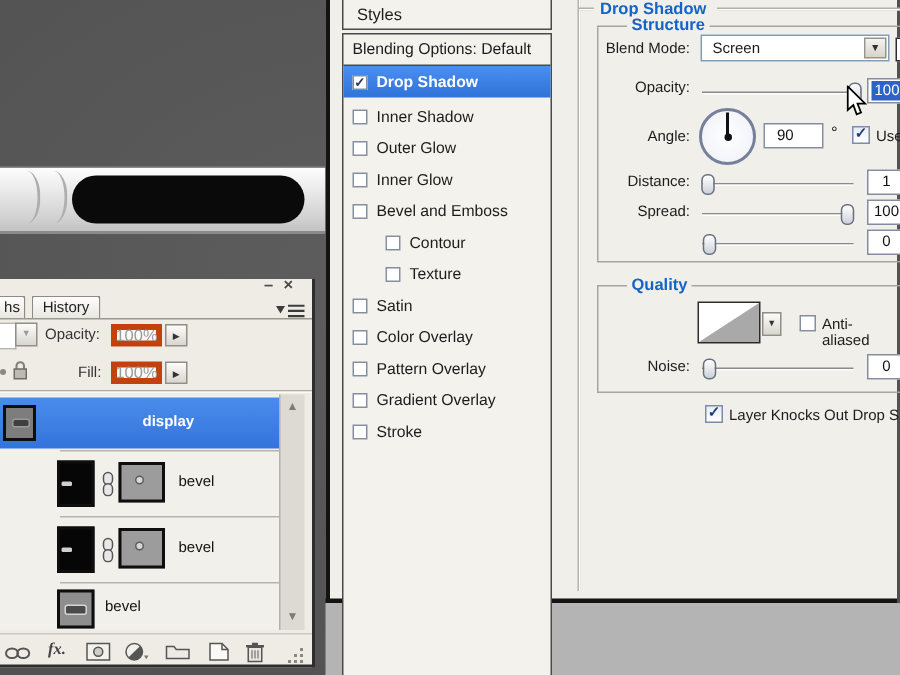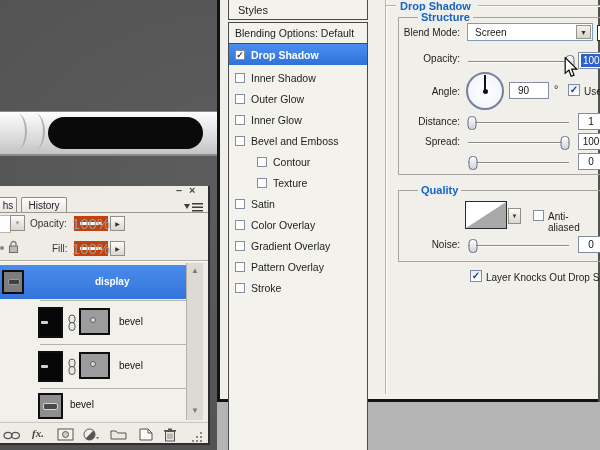--- a/index.html
+++ b/index.html
@@ -19,21 +19,21 @@
   .backdrop{left:217px;top:402px;width:383px;height:48px;background:#b4b4b4;}
 
   
   .palette{left:0;top:186px;width:208px;height:257px;background:#eeece5;
            border-right:2px solid #2e2e2e;border-bottom:2px solid #2e2e2e;font-size:10px;color:#333;}
   .winbtn{top:-1px;font:bold 11px "Liberation Sans",sans-serif;color:#4a4a4a;line-height:11px;}
   .tab{top:11px;height:15px;background:linear-gradient(#fdfdfd,#e9e7e0);border:1px solid #8d8b83;
        border-bottom:none;border-radius:2px 2px 0 0;font-size:10px;color:#222;
        display:flex;align-items:center;justify-content:center;box-sizing:border-box;}
   .tabline{left:0;top:26px;width:208px;border-top:1px solid #999790;}
-  .pal-box{background:#fbfaf6;border:6px solid #c2410c;color:#9b9b9b;font-size:15px;
+  .pal-box{background:#fbfaf6;border:4px solid #c2410c;color:#9b9b9b;font-size:11px;
            display:flex;align-items:center;justify-content:center;box-sizing:border-box;}
   .mini-btn{background:linear-gradient(#fcfcfa,#d9d6cf);border:1px solid #908e85;font-size:6px;color:#333;
             display:flex;align-items:center;justify-content:center;box-sizing:border-box;}
   .pal-label{color:#333;font-size:10px;}
   .sep{border-top:1px solid #aeaca4;border-bottom:1px solid #fbfaf6;}
   .layerlist{left:0;top:77px;width:186px;height:157px;background:#f2f0ea;overflow:hidden;}
   .scrollbar{left:186px;top:77px;width:16px;height:157px;background:#dcdad3;border-left:1px solid #b3b1a9;}
   .scr{left:4px;font-size:8px;color:#7d7b74;line-height:8px;}
   .lrow{left:0;width:186px;box-sizing:border-box;}
   .lrow + .lrow{border-top:1px solid #b5b3ac;margin-left:40px;}
@@ -258,25 +258,25 @@
       <div class="srow">
         <span class="cb"></span>
         <span>Satin</span>
       </div>
       <div class="srow">
         <span class="cb"></span>
         <span>Color Overlay</span>
       </div>
       <div class="srow">
         <span class="cb"></span>
+        <span>Pattern Overlay</span>
+      </div>
+      <div class="srow">
+        <span class="cb"></span>
         <span>Gradient Overlay</span>
-      </div>
-      <div class="srow">
-        <span class="cb"></span>
-        <span>Pattern Overlay</span>
       </div>
       <div class="srow">
         <span class="cb"></span>
         <span>Stroke</span>
       </div>
     </div>
 
     <div class="abs divider"></div>
 
     <span class="abs blue" style="left:180px;top:0;">Drop Shadow</span>

